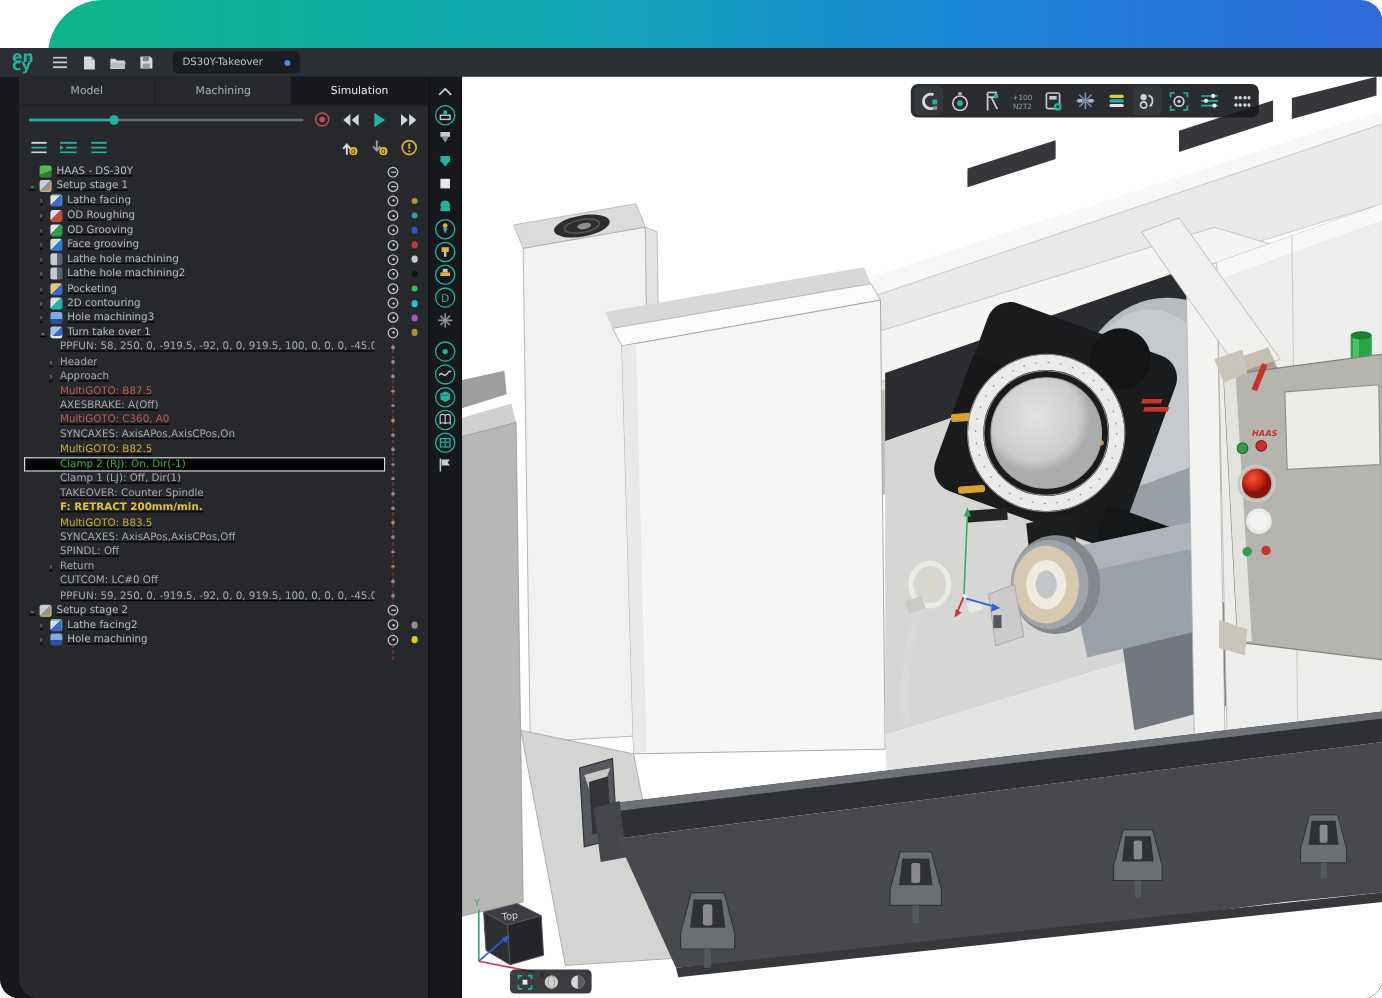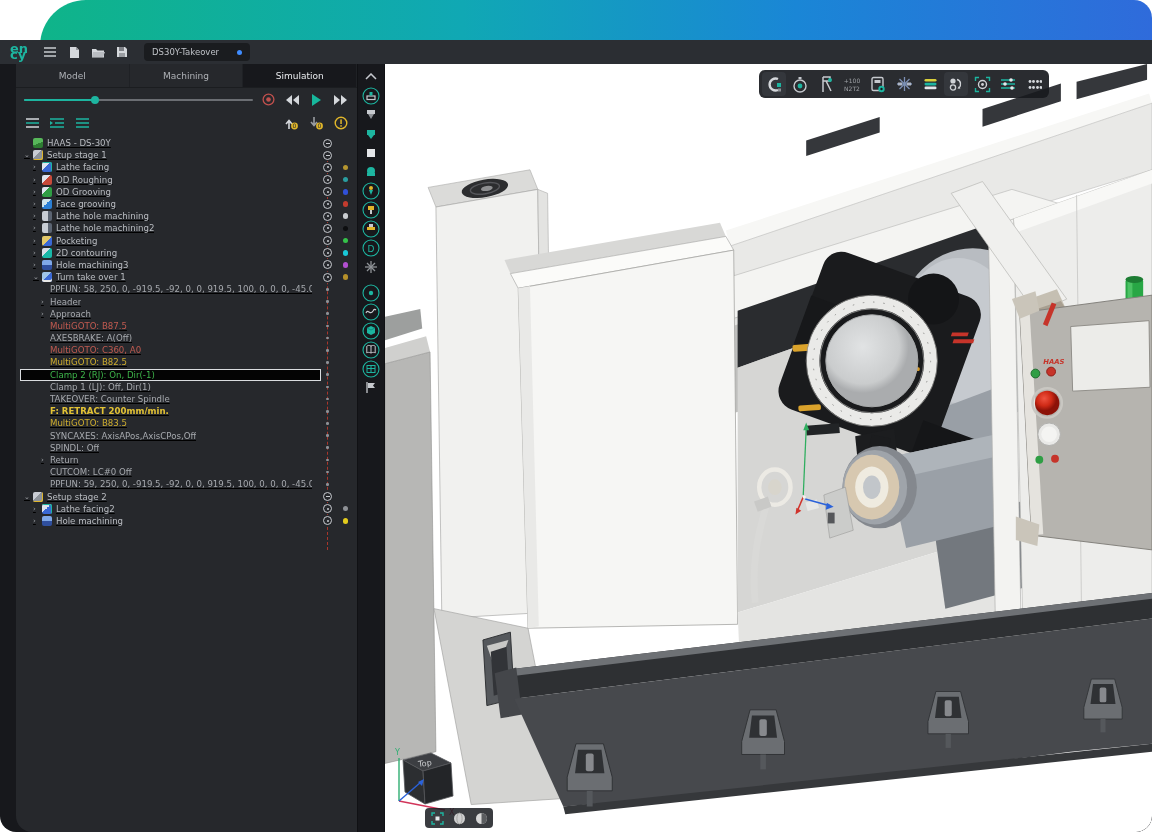--- a/index.html
+++ b/index.html
@@ -364,20 +364,25 @@
               <span class="lbl c-muted">AXESBRAKE: A(Off)</span>
               <span class="cmd-dot"></span>
             </div>
             <div class="row lv2">
               <span class="exp"></span>
               <span class="lbl c-red">MultiGOTO: C360, A0</span>
               <span class="cmd-dot"></span>
             </div>
             <div class="row lv2">
               <span class="exp"></span>
+              <span class="lbl c-muted">SYNCAXES: AxisAPos,AxisCPos,On</span>
+              <span class="cmd-dot"></span>
+            </div>
+            <div class="row lv2">
+              <span class="exp"></span>
               <span class="lbl c-yellow">MultiGOTO: B82.5</span>
               <span class="cmd-dot"></span>
             </div>
             <div class="row lv2">
               <div class="sel-box"></div>
               <span class="exp"></span>
               <span class="lbl c-green">Clamp 2 (RJ): On, Dir(-1)</span>
               <span class="cmd-dot"></span>
             </div>
             <div class="row lv2">

